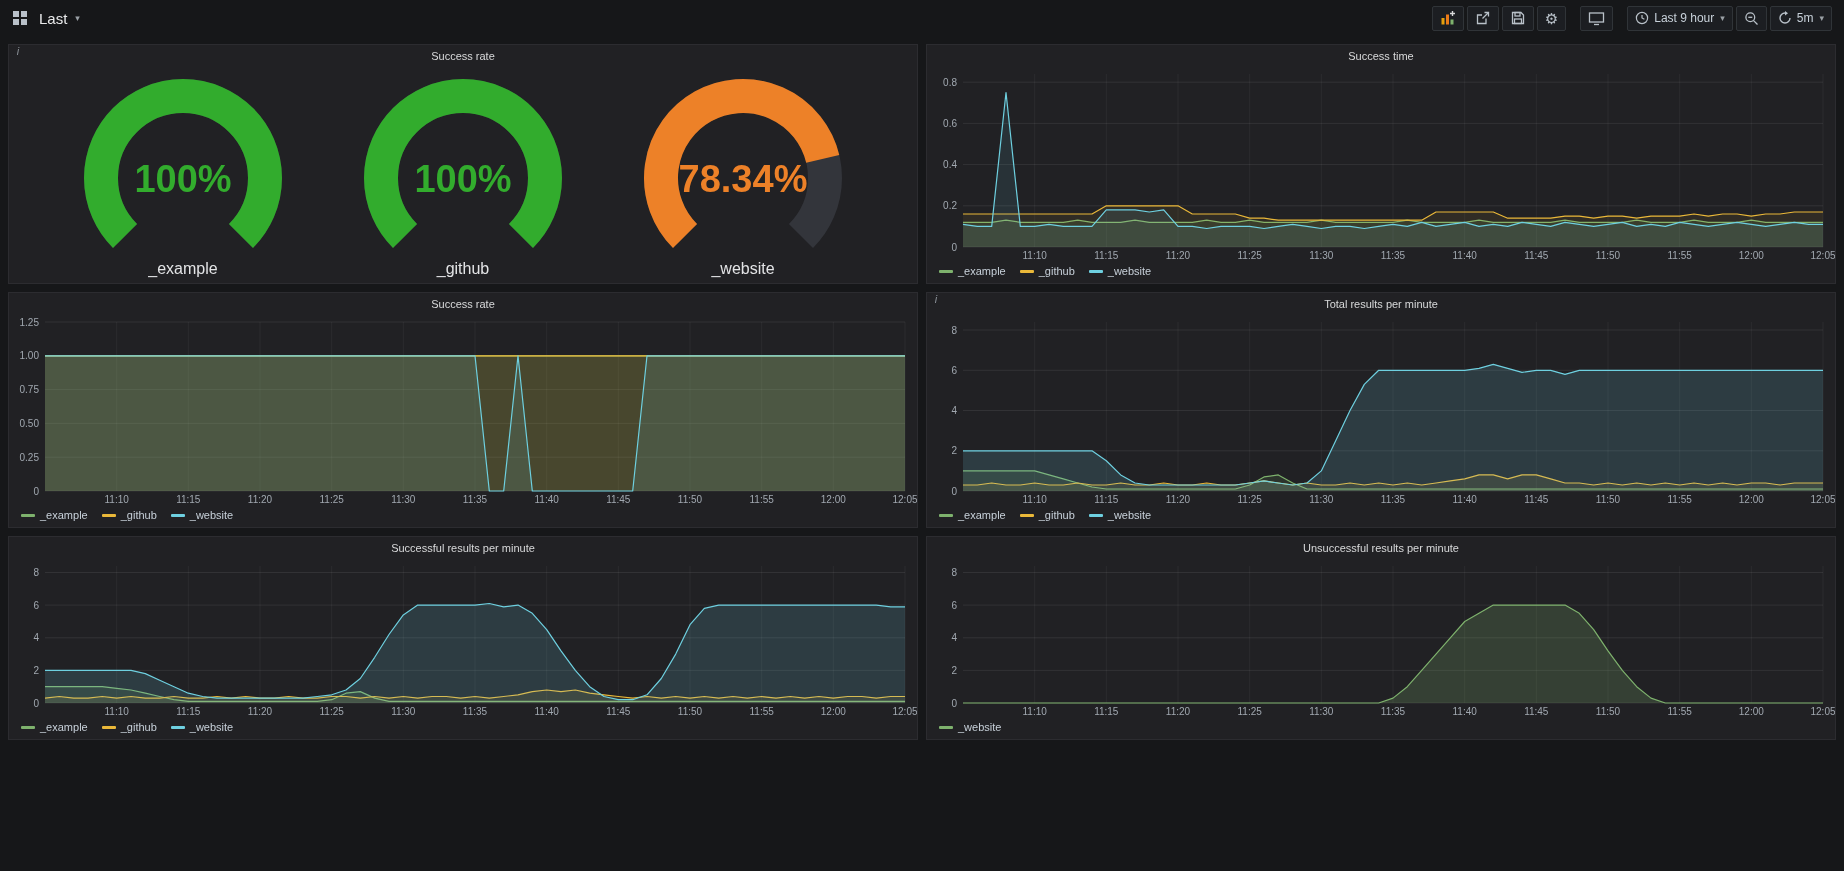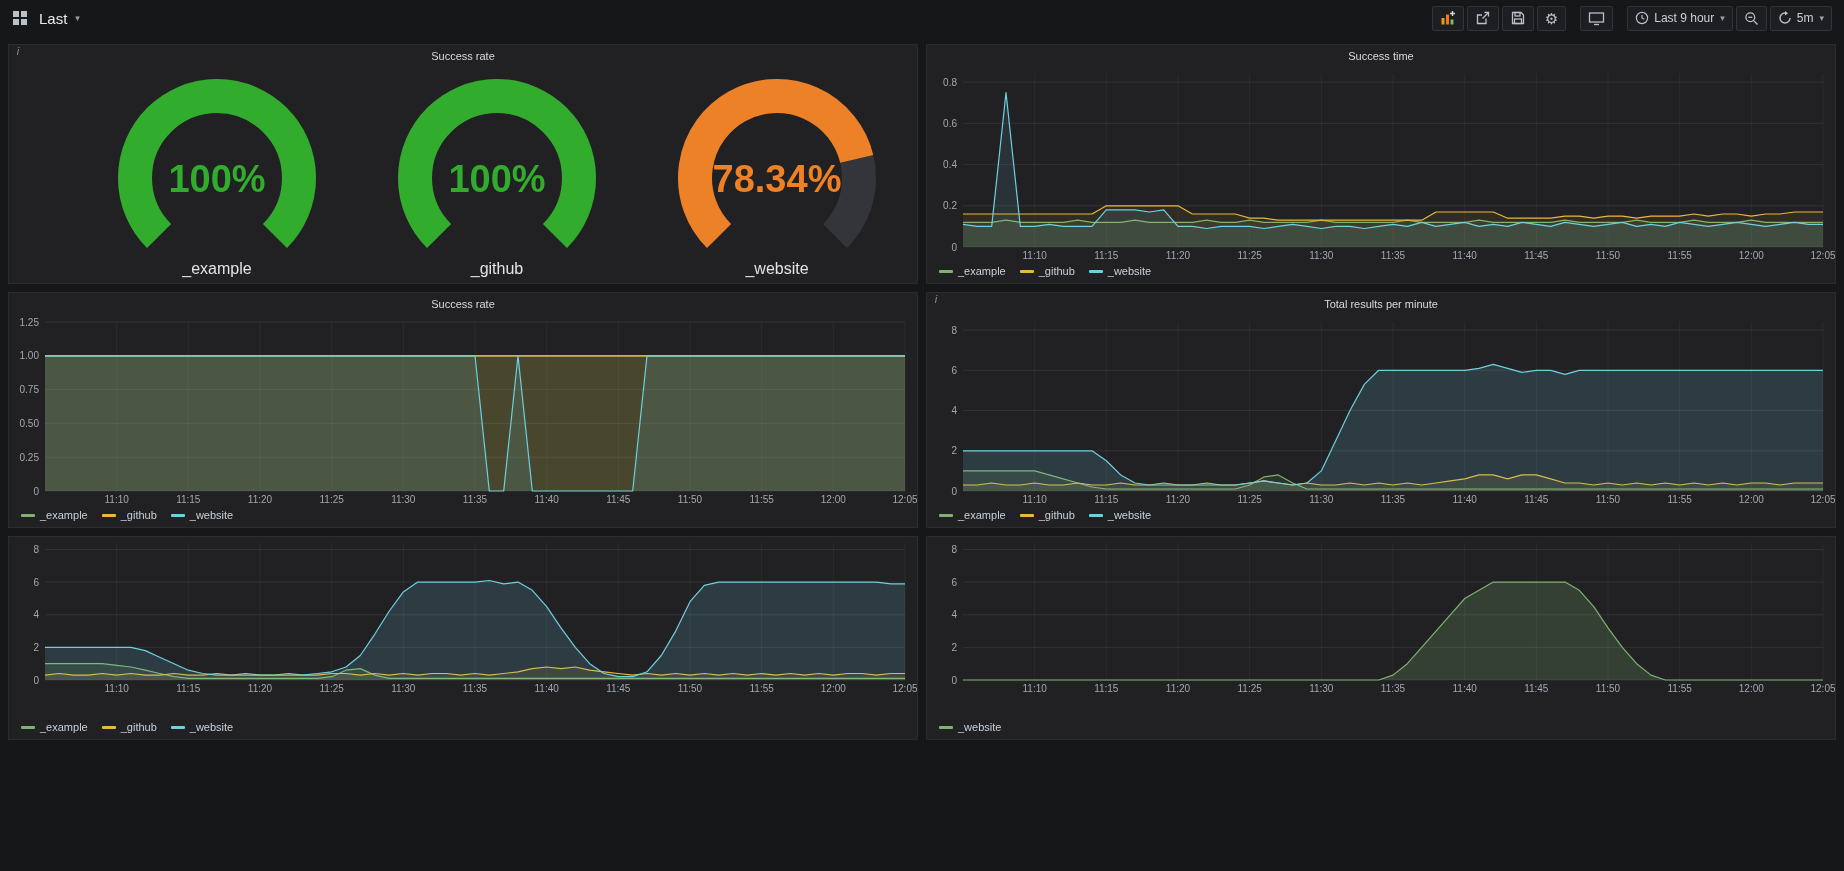--- a/index.html
+++ b/index.html
@@ -20,21 +20,21 @@
   .gear-glyph{font-size:15px;color:#b9c1c9;line-height:1;}
 
   
   .grid{display:grid;grid-template-columns:1fr 1fr;grid-template-rows:240px 236px 204px;gap:8px;padding:8px;}
   .panel{position:relative;background:#212124;border:1px solid #2c2c30;display:flex;flex-direction:column;}
   .panel-title{height:23px;line-height:23px;text-align:center;font-size:11px;font-weight:500;color:#d8d9da;cursor:pointer;flex:0 0 auto;}
   .panel-body{flex:1 1 auto;min-height:0;position:relative;}
   .legend{flex:0 0 auto;height:20px;display:flex;align-items:center;gap:14px;padding:0 12px 4px;}
   .legend-item{display:inline-flex;align-items:center;gap:5px;font-size:11px;color:#c7d0d9;cursor:pointer;}
   .legend-swatch{width:14px;height:3px;border-radius:1px;}
-  .gauge-row{display:flex;align-items:center;justify-content:flex-end;}
+  .gauge-row{display:flex;align-items:center;justify-content:center;}
   .gauge{display:flex;flex-direction:column;align-items:center;}
   .gauge-label{font-size:16px;color:#e3e4e6;margin-top:1px;}
   .info-corner{position:absolute;top:0;left:3px;width:12px;height:14px;color:#8a9097;font-size:11px;font-style:italic;
     cursor:pointer;z-index:3;text-align:center;}
 </style>
 </head>
 <body>
 
 <header class="navbar">
   <div class="nav-left">
@@ -315,20 +315,21 @@
           <div class="legend-swatch" style="background: rgb(234, 184, 57);"></div>
           <span>_github</span>
         </div>
         <div class="legend-item">
           <div class="legend-swatch" style="background: rgb(110, 208, 224);"></div>
           <span>_website</span>
         </div>
       </div>
     </section>
     <section class="panel">
+      <div class="panel-title">Successful results per minute</div>
       <div class="panel-body"><svg width="908" height="159">
           <line x1="36" y1="143.0" x2="896" y2="143.0" stroke="rgba(255,255,255,0.08)" stroke-width="1"></line>
           <text x="30" y="146.5" text-anchor="end" fill="#a1a8b0" font-size="10">0</text>
           <line x1="36" y1="110.4" x2="896" y2="110.4" stroke="rgba(255,255,255,0.08)" stroke-width="1"></line>
           <text x="30" y="113.9" text-anchor="end" fill="#a1a8b0" font-size="10">2</text>
           <line x1="36" y1="77.8" x2="896" y2="77.8" stroke="rgba(255,255,255,0.08)" stroke-width="1"></line>
           <text x="30" y="81.3" text-anchor="end" fill="#a1a8b0" font-size="10">4</text>
           <line x1="36" y1="45.1" x2="896" y2="45.1" stroke="rgba(255,255,255,0.08)" stroke-width="1"></line>
           <text x="30" y="48.6" text-anchor="end" fill="#a1a8b0" font-size="10">6</text>
           <line x1="36" y1="12.5" x2="896" y2="12.5" stroke="rgba(255,255,255,0.08)" stroke-width="1"></line>
@@ -373,20 +374,21 @@
           <div class="legend-swatch" style="background: rgb(234, 184, 57);"></div>
           <span>_github</span>
         </div>
         <div class="legend-item">
           <div class="legend-swatch" style="background: rgb(110, 208, 224);"></div>
           <span>_website</span>
         </div>
       </div>
     </section>
     <section class="panel">
+      <div class="panel-title">Unsuccessful results per minute</div>
       <div class="panel-body"><svg width="908" height="159">
           <line x1="36" y1="143.0" x2="896" y2="143.0" stroke="rgba(255,255,255,0.08)" stroke-width="1"></line>
           <text x="30" y="146.5" text-anchor="end" fill="#a1a8b0" font-size="10">0</text>
           <line x1="36" y1="110.4" x2="896" y2="110.4" stroke="rgba(255,255,255,0.08)" stroke-width="1"></line>
           <text x="30" y="113.9" text-anchor="end" fill="#a1a8b0" font-size="10">2</text>
           <line x1="36" y1="77.8" x2="896" y2="77.8" stroke="rgba(255,255,255,0.08)" stroke-width="1"></line>
           <text x="30" y="81.3" text-anchor="end" fill="#a1a8b0" font-size="10">4</text>
           <line x1="36" y1="45.1" x2="896" y2="45.1" stroke="rgba(255,255,255,0.08)" stroke-width="1"></line>
           <text x="30" y="48.6" text-anchor="end" fill="#a1a8b0" font-size="10">6</text>
           <line x1="36" y1="12.5" x2="896" y2="12.5" stroke="rgba(255,255,255,0.08)" stroke-width="1"></line>

